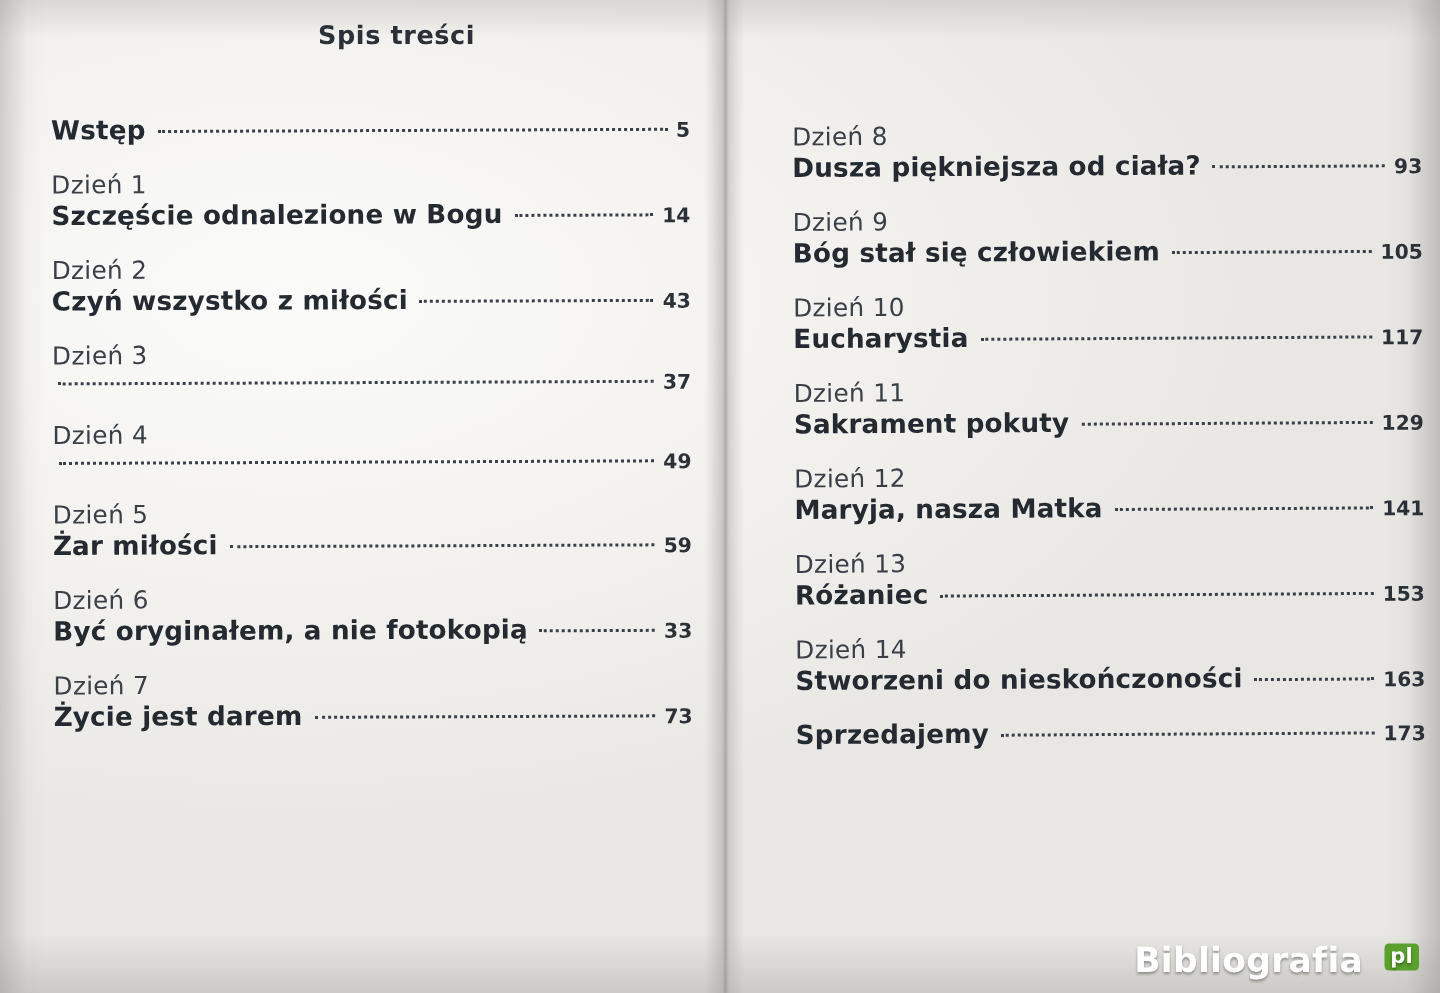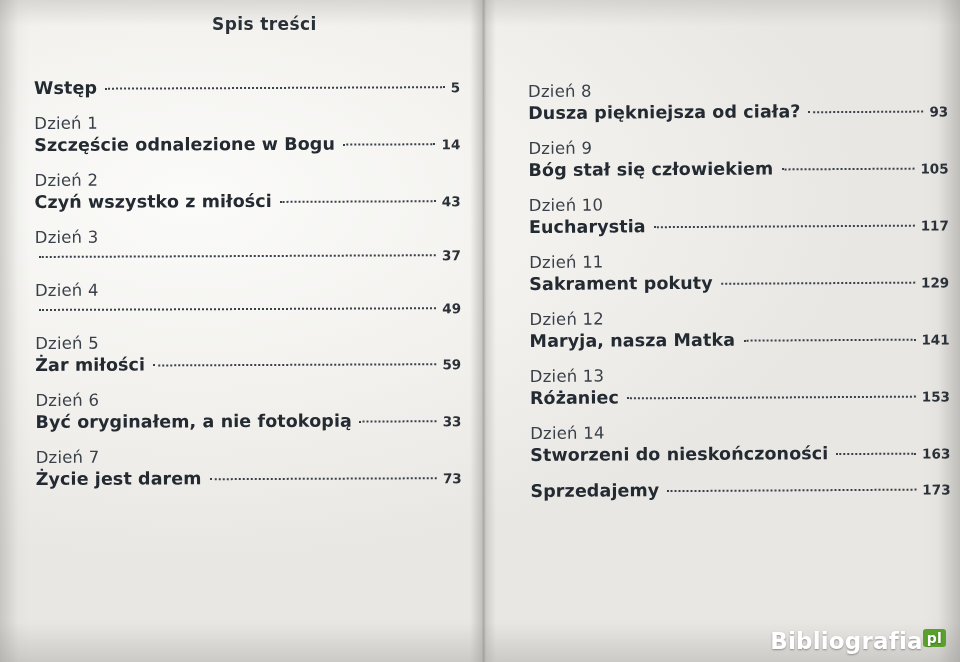--- a/index.html
+++ b/index.html
@@ -151,21 +151,21 @@
     text-shadow: 0 1px 2px rgba(0,0,0,0.35);
     letter-spacing: 0.2px;
   }
   .watermark .pl {
     display: inline-block;
     background: #5aa02c;
     color: #ffffff;
     font-size: 14px;
     border-radius: 3px;
     padding: 1px 4px;
-    margin-left: 0;
+    margin-left: 14px;
     position: relative;
     top: -6px;
   }
 </style>
 </head>
 <body>
 
 <div class="page">
 
   <div class="edge-top"></div>

